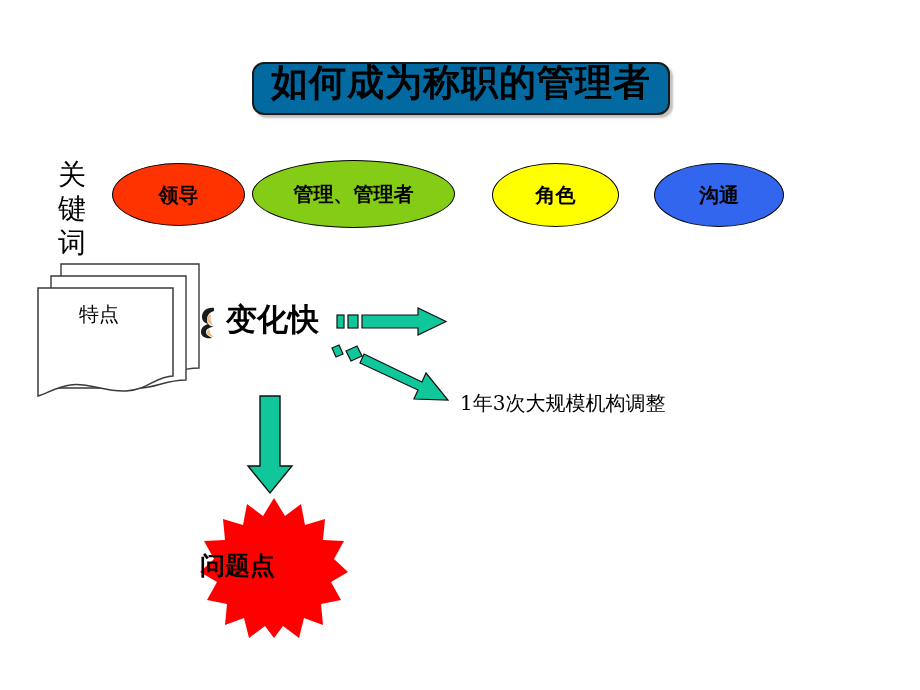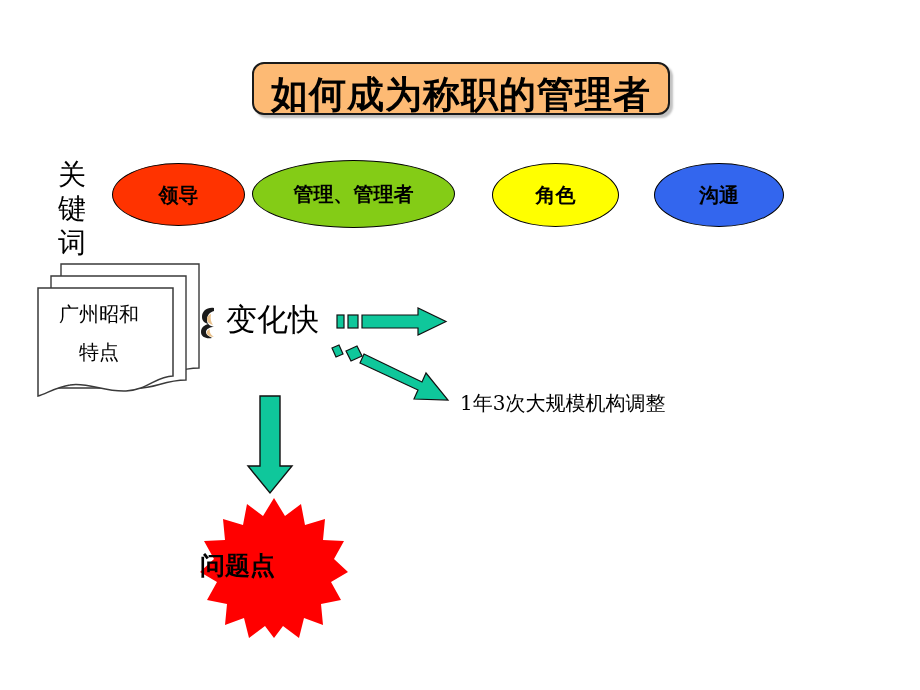--- a/index.html
+++ b/index.html
@@ -18,26 +18,26 @@
     overflow: hidden;
   }
 
   
   .title-box {
     position: absolute;
     left: 252px;
     top: 62px;
     width: 418px;
     height: 53px;
-    background: #fdba74;
+    background: #0369a1;
     border: 2px solid #1a1a1a;
     border-radius: 12px;
     box-sizing: border-box;
     display: flex;
-    align-items: flex-end;
+    align-items: flex-start;
     justify-content: center;
     box-shadow: 3px 3px 2px rgba(120,120,120,0.45);
   }
   .title-text {
     font-family: "DejaVu Sans", "Liberation Sans", sans-serif;
     font-size: 37px;
     font-weight: bold;
     color: #000000;
     letter-spacing: 1px;
     line-height: 1;
@@ -114,20 +114,21 @@
   }
   .change-label {
     position: absolute;
     left: 226px;
     top: 304px;
     font-family: "DejaVu Serif", "Liberation Serif", serif;
     font-size: 31px;
     color: #000000;
     white-space: nowrap;
     line-height: 1;
+    font-weight: bold;
   }
 
   
   .arrow-svg { position: absolute; }
   #arrow-right { left: 336px; top: 306px; }
   #arrow-diag  { left: 330px; top: 342px; }
   #arrow-down  { left: 240px; top: 394px; }
 
   
   .detail {
@@ -215,21 +216,20 @@
 
       <path d="M25,18 L160,18 L160,122 C137,122 127,132 107,130 L25,130 Z" fill="#ffffff" stroke="#3a3a3a" stroke-width="1.4"></path>
 
       <path d="M12,30 L147,30 L147,118
                C130,118 122,132 100,133
                C78,134 62,124 44,127
                C30,129 20,136 12,138 Z" fill="#ffffff" stroke="#3a3a3a" stroke-width="1.5"></path>
     </svg>
   </div>
   <div class="doc-text">
-    <span>广州昭和</span>
     <span>特点</span>
   </div>
 
   <div class="hand-icon">
     <svg width="24" height="34" viewBox="0 0 24 34" xmlns="http://www.w3.org/2000/svg">
       <path d="M16,2 C9,1 4,5 4,11 C4,15 7,17 10,18 C7,19 3,21 3,26 C3,31 8,33 14,32
                C11,30 8,29 8,26 C8,23 12,21 16,21 C12,20 9,18 9,14 C9,9 12,6 16,5 Z" fill="#1a1a1a"></path>
       <path d="M13,8 C10,9 9,11 9,13 C9,16 11,18 15,19 C13,16 12,13 13,8 Z" fill="#E8C08A"></path>
       <path d="M12,23 C9,24 8,26 9,28 C10,30 13,31 16,31 C13,29 11,26 12,23 Z" fill="#E8C08A"></path>
     </svg>

